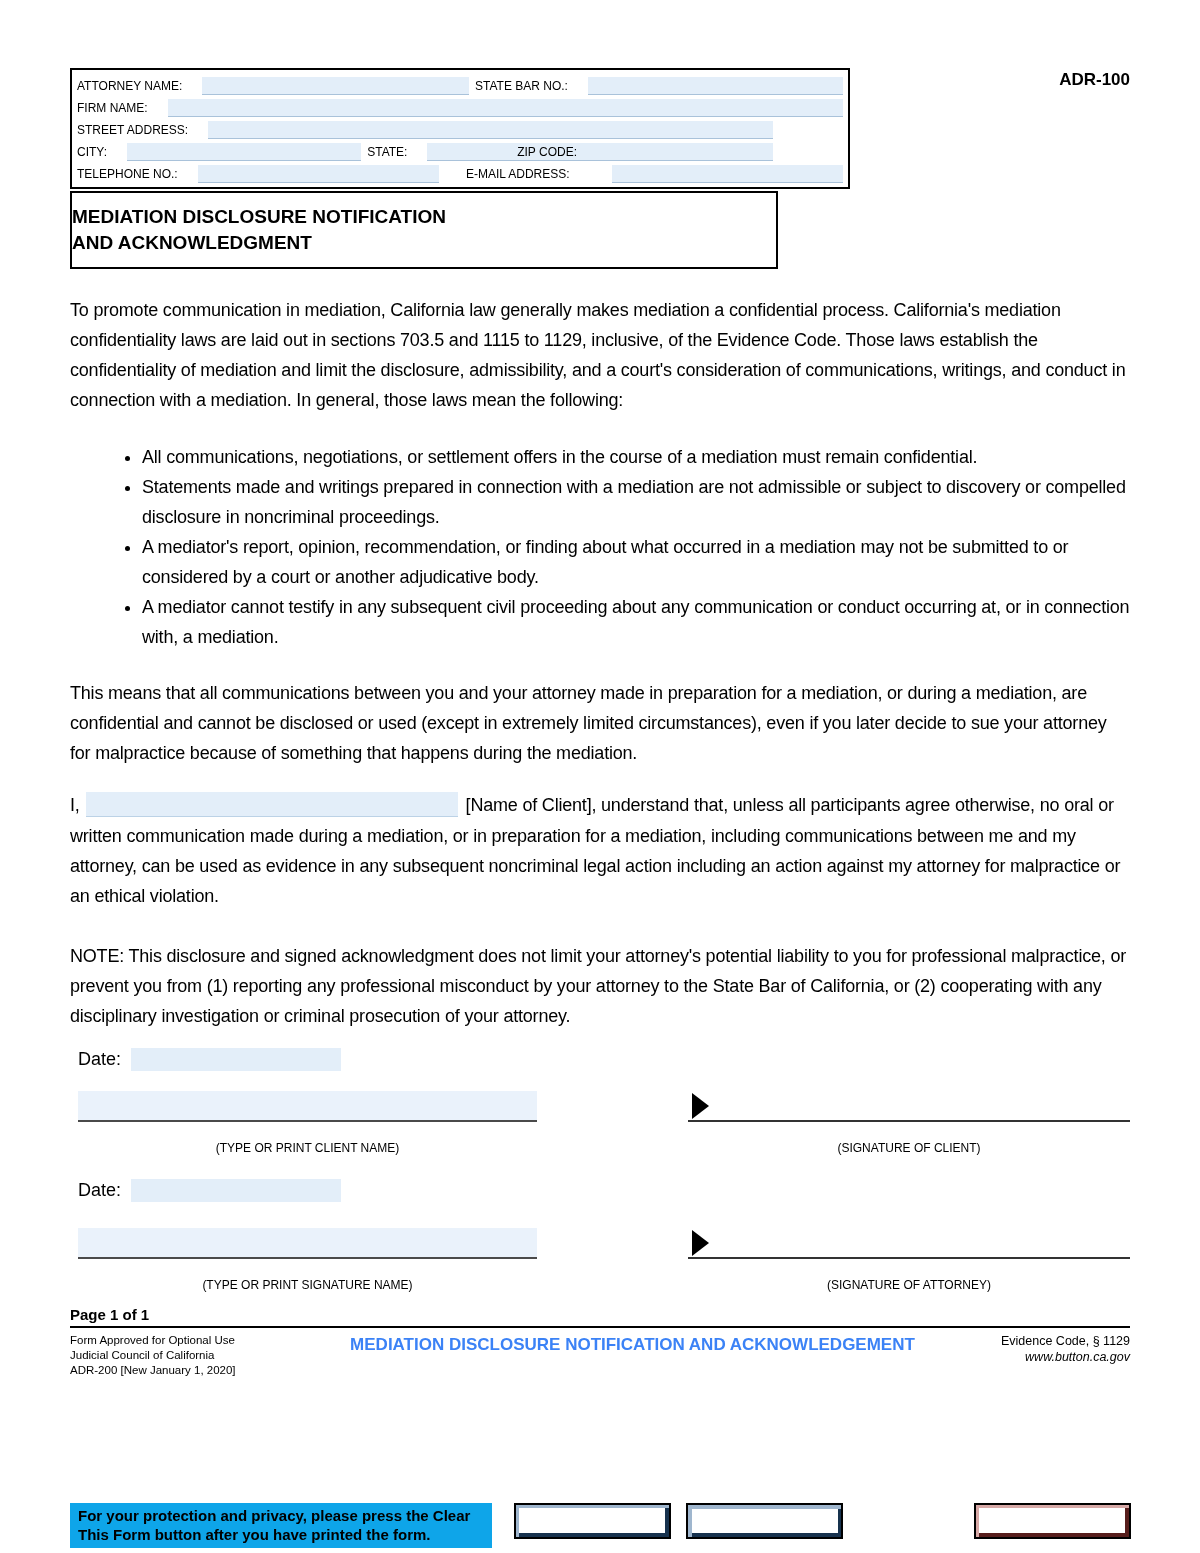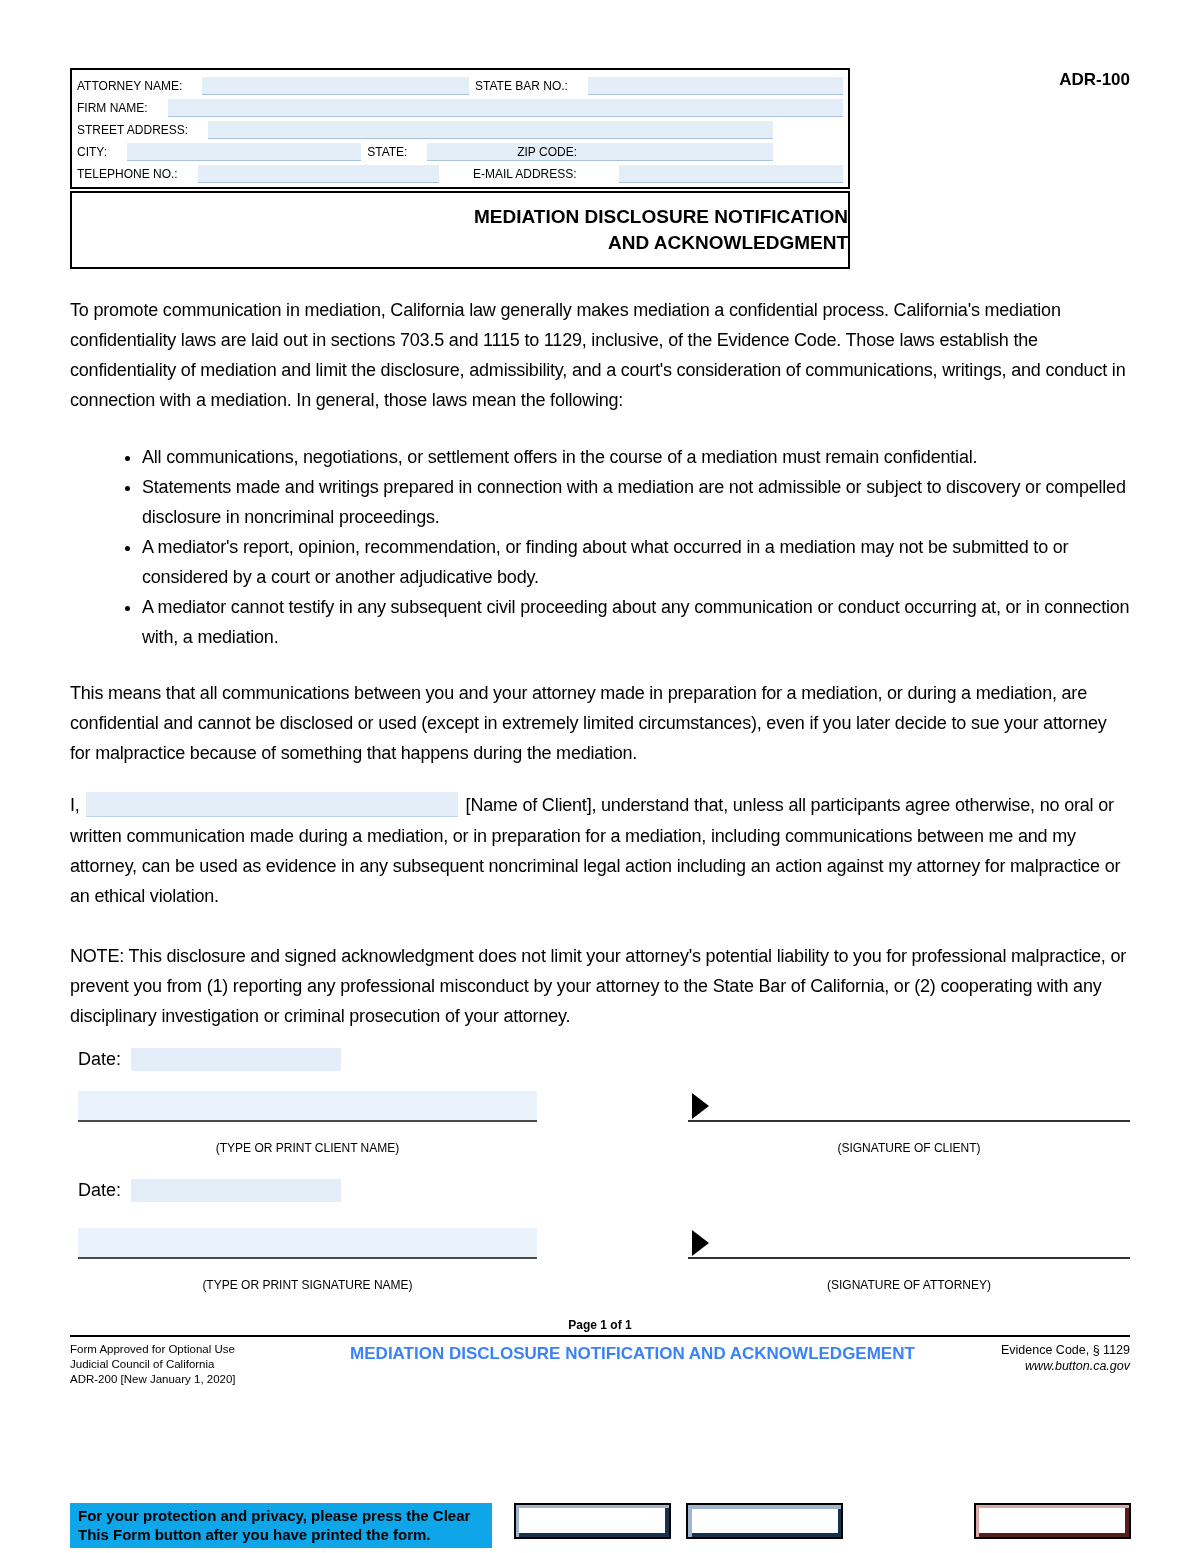--- a/index.html
+++ b/index.html
@@ -33,25 +33,25 @@
     border:none;
     border-bottom:1px solid #a9c2da;
     height:18px;
     font-family:"Liberation Sans", sans-serif;
     font-size:13px;
     outline:none;
     margin-left:4px;
   }
   .grow { flex:1 1 auto; }
   .title-box {
-    width:780px;
+    width:708px;
     border:2px solid #000;
     margin-top:2px;
     height:78px;
-    display:flex; flex-direction:column; align-items:flex-end; justify-content:center;
+    display:flex; flex-direction:column; align-items:flex-start; justify-content:center;
     text-align:center;
   }
   .title-box div { font-size:19px; font-weight:bold; line-height:26px; }
   
   .body-text { font-size:18px; line-height:30px; letter-spacing:-0.2px; }
   .p1 { margin-top:26px; }
   .bullets { margin-top:27px; padding-left:72px; }
   .bullets li { margin:0; }
   .p2 { margin-top:26px; }
   .p3 { margin-top:22px; }
@@ -93,21 +93,21 @@
   .sig-line { position:relative; height:31px; border-bottom:2px solid #333; }
   .sig-arrow {
     position:absolute; left:4px; bottom:1px;
     width:0; height:0;
     border-top:13px solid transparent;
     border-bottom:13px solid transparent;
     border-left:17px solid #000;
   }
   .sig-caption { text-align:center; font-size:12px; margin-top:19px; }
   
-  .page-num { text-align:center; font-size:12px; font-weight:bold; margin-top:26px; }
+  .page-num { text-align:left; font-size:15px; font-weight:bold; margin-top:14px; }
   .footer-rule { border-top:2px solid #000; margin-top:3px; }
   .footer { display:flex; margin-top:5px; }
   .footer-left { width:245px; font-size:11.5px; line-height:15px; }
   .footer-center { flex:1; text-align:center; font-size:17px; font-weight:bold; color:#3b82f6; padding-top:2px; }
   .footer-right { width:180px; text-align:right; font-size:12.5px; line-height:16px; }
   .footer-right .www { font-style:italic; }
   
   .action-bar { position:absolute; left:70px; right:62px; top:1503px; display:flex; align-items:flex-start; }
   .privacy-box {
     width:422px;
@@ -171,21 +171,21 @@
         <div class="fgroup grow" style="margin-right:70px; padding-left:8px;">
           <span class="flabel">ZIP CODE:</span>
           <input class="ffield grow" style="">
         </div>
       </div>
       <div class="frow">
         <div class="fgroup" style="width:362px;">
           <span class="flabel">TELEPHONE NO.:</span>
           <input class="ffield grow" style="">
         </div>
-        <div class="fgroup grow" style="padding-left:34px;">
+        <div class="fgroup grow" style="padding-left:27px;">
           <span class="flabel">E-MAIL ADDRESS:</span>
           <input class="ffield grow" style="margin-left: 26px;">
         </div>
       </div>
     </div>
 
     <div class="title-box">
       <div>MEDIATION DISCLOSURE NOTIFICATION</div>
       <div>AND ACKNOWLEDGMENT</div>
     </div>

